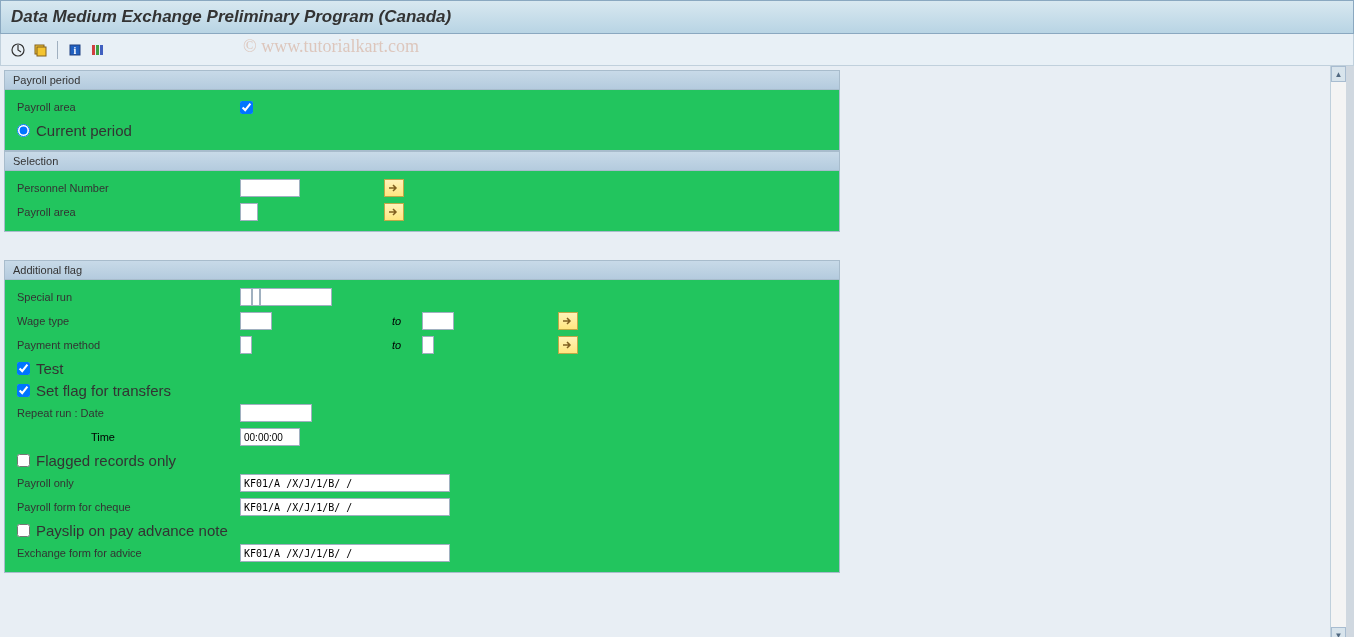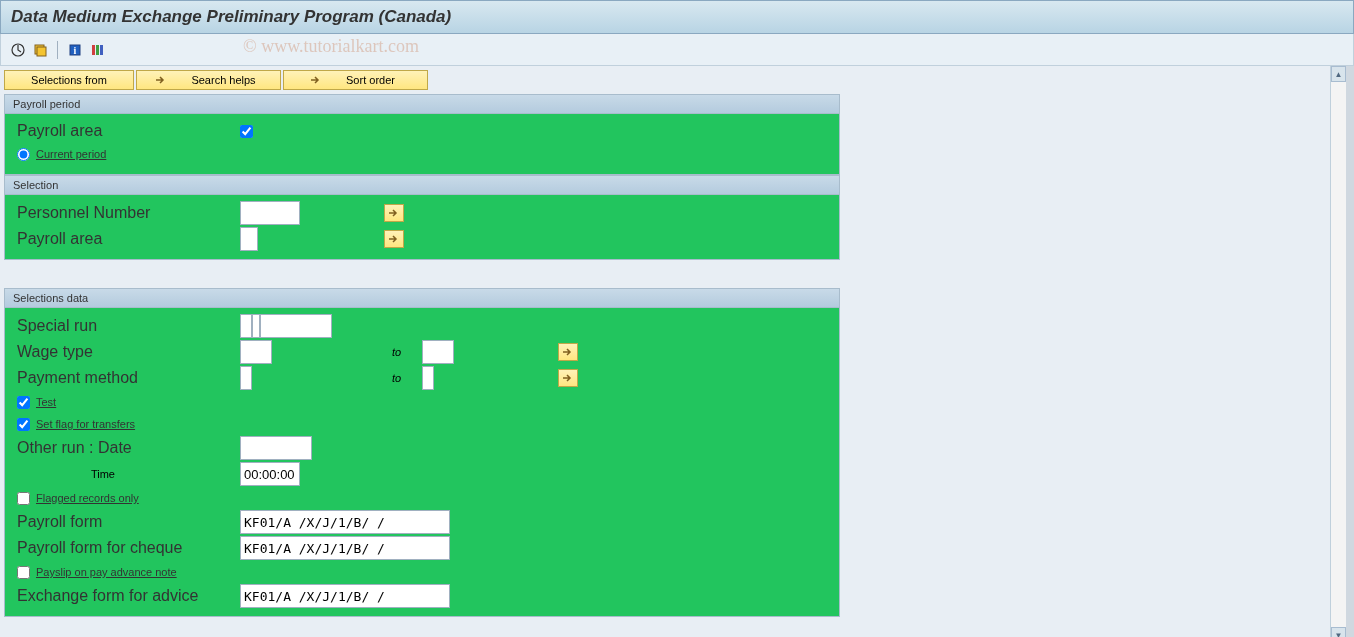--- a/index.html
+++ b/index.html
@@ -114,30 +114,30 @@
       padding: 6px 10px;
     }
     .form-row {
       display: flex;
       align-items: center;
       min-height: 22px;
       margin-bottom: 2px;
     }
     .form-label {
       width: 225px;
-      font-size: 16px;
+      font-size: 11px;
       color: #333;
       padding-left: 2px;
     }
     .text-input {
       border: 1px solid #a0b0c0;
       background: #fff;
-      height: 24px;
+      height: 18px;
       padding: 0 3px;
-      font-size: 13px;
+      font-size: 10px;
     }
     .radio-row {
       display: flex;
       align-items: center;
       gap: 6px;
       margin-bottom: 4px;
       padding-left: 2px;
       min-height: 20px;
     }
     .radio-row input[type="radio"] { width: 13px; height: 13px; }
@@ -184,21 +184,21 @@
       font-style: italic;
     }
     .right-edge {
       position: absolute;
       right: 0;
       top: 0;
       bottom: 0;
       width: 8px;
       background: #d0d8e0;
     }
-    label { font-size: 11px; color: #333; text-decoration: underline; }
+    label { font-size: 15px; color: #333; }
     input, label { font-family: Arial, sans-serif; }
   </style>
 </head>
 <body>
 
 <div class="title-bar">
   <span>Data Medium Exchange Preliminary Program (Canada)</span>
 </div>
 
 <div class="toolbar">
@@ -228,37 +228,20 @@
         <rect x="10" y="2" width="3" height="10" fill="#4060c0"></rect>
       </svg>
   </span>
 </div>
 
 <div class="watermark">© www.tutorialkart.com</div>
 
 <div class="content-area">
   <div class="scroll-content">
 
-  <div class="button-row">
-    <div class="yellow-btn">
-      <span>Selections from</span>
-    </div>
-    <div class="yellow-btn arrow-left" style="min-width:145px">
-      <svg width="12" height="10" viewBox="0 0 12 10">
-            <path d="M1 5 L8 5 M5 2 L8 5 L5 8" stroke="#806020" stroke-width="1.5" fill="none"></path>
-          </svg>
-      <span style="margin-left:18px">Search helps</span>
-    </div>
-    <div class="yellow-btn arrow-left" style="min-width:145px">
-      <svg width="12" height="10" viewBox="0 0 12 10">
-            <path d="M1 5 L8 5 M5 2 L8 5 L5 8" stroke="#806020" stroke-width="1.5" fill="none"></path>
-          </svg>
-      <span style="margin-left:18px">Sort order</span>
-    </div>
-  </div>
 
   <div class="group-box">
     <div class="group-header">Payroll period</div>
     <div class="group-body">
       <div class="form-row">
         <span class="form-label">Payroll area</span>
         <input type="checkbox" checked="" style="width: 13px; height: 13px;">
       </div>
       <div class="radio-row">
         <input type="radio" name="period" checked="" style="">
@@ -287,21 +270,21 @@
         <span class="multi-btn">
           <svg width="12" height="10" viewBox="0 0 12 10">
                 <path d="M1 5 L8 5 M5 2 L8 5 L5 8" stroke="#806020" stroke-width="1.5" fill="none"></path>
               </svg>
         </span>
       </div>
     </div>
   </div>
 
   <div class="group-box" style="margin-top:28px">
-    <div class="group-header">Selections data</div>
+    <div class="group-header">Additional flag</div>
     <div class="group-body">
       <div class="form-row">
         <span class="form-label">Special run</span>
         <input type="text" class="text-input" style="width: 12px;">
         <input type="text" class="text-input" style="width: 8px;">
         <input type="text" class="text-input" style="width: 72px;">
       </div>
       <div class="form-row">
         <span class="form-label">Wage type</span>
         <input type="text" class="text-input" style="width: 32px;">
@@ -328,34 +311,34 @@
       </div>
       <div class="check-row">
         <input type="checkbox" checked="" style="">
         <label>Test</label>
       </div>
       <div class="check-row">
         <input type="checkbox" checked="" style="">
         <label>Set flag for transfers</label>
       </div>
       <div class="form-row">
-        <span class="form-label">Other run    : Date</span>
+        <span class="form-label">Repeat run    : Date</span>
         <input type="text" class="text-input" style="width: 72px;">
       </div>
       <div class="form-row">
         <span class="sub-label">Time</span>
         <span style="width:105px"></span>
         <input type="text" class="text-input" style="width: 60px;" value="00:00:00">
       </div>
       <div class="check-row">
         <input type="checkbox" style="">
         <label>Flagged records only</label>
       </div>
       <div class="form-row">
-        <span class="form-label">Payroll form</span>
+        <span class="form-label">Payroll only</span>
         <input type="text" class="text-input" style="width: 210px; font-family: monospace;" value="KF01/A /X/J/1/B/ /">
       </div>
       <div class="form-row">
         <span class="form-label">Payroll form for cheque</span>
         <input type="text" class="text-input" style="width: 210px; font-family: monospace;" value="KF01/A /X/J/1/B/ /">
       </div>
       <div class="check-row">
         <input type="checkbox" style="">
         <label>Payslip on pay advance note</label>
       </div>

